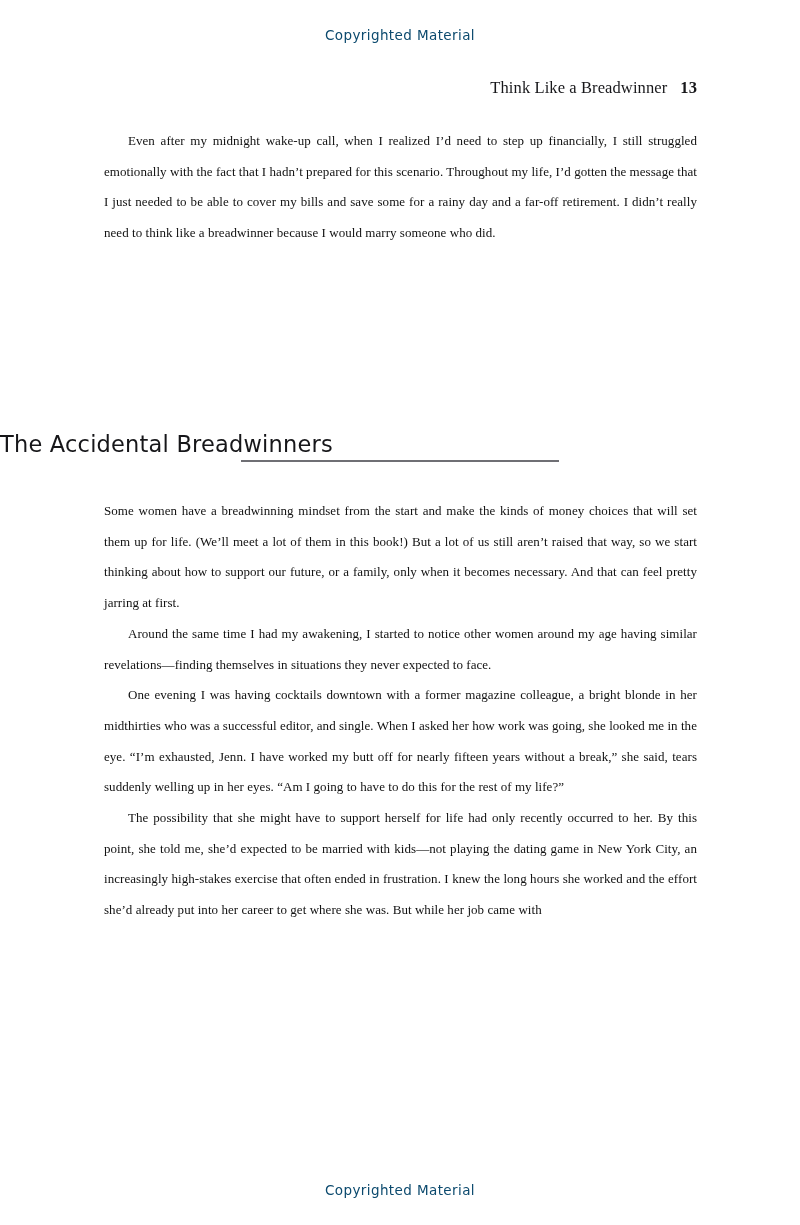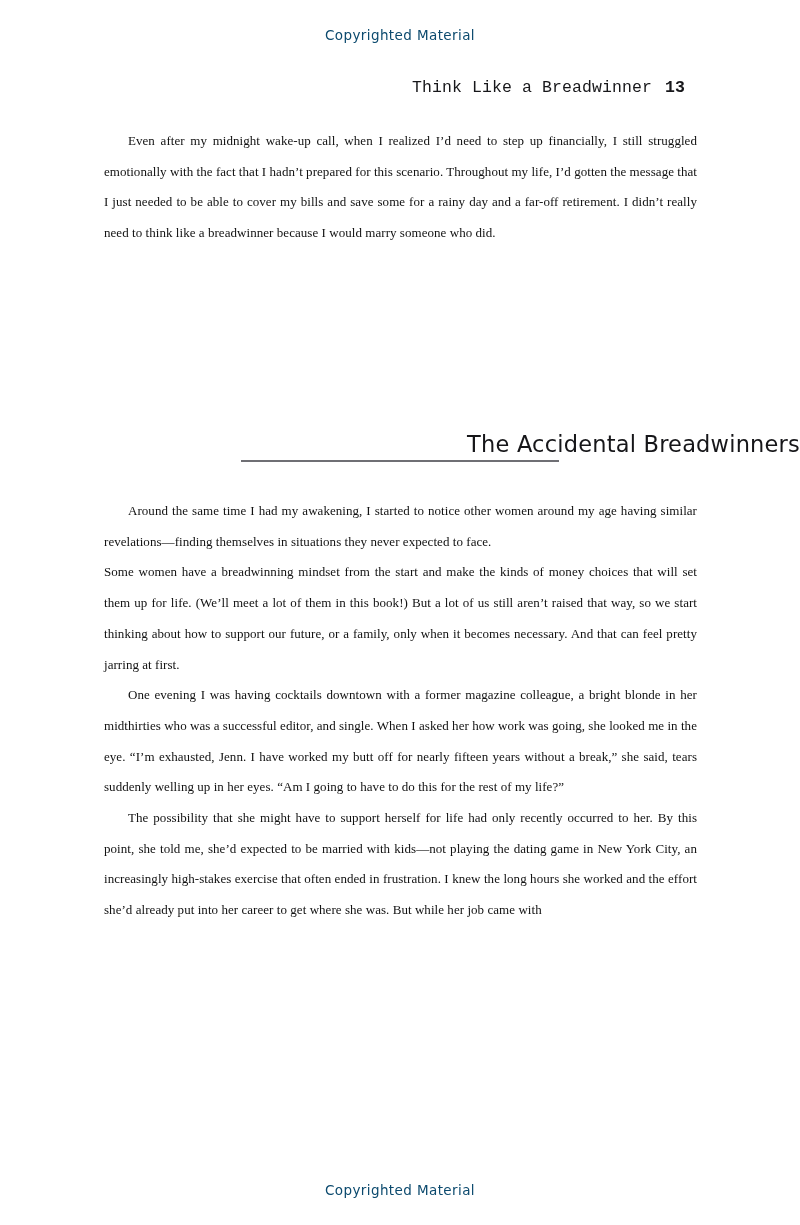--- a/index.html
+++ b/index.html
@@ -37,24 +37,24 @@
     color: #0c4a6e;
     user-select: none;
   }
   .watermark-top { top: 27px; }
   .watermark-bottom { top: 1182px; }
 
   
   .running-head {
     position: absolute;
     top: 78px;
-    left: 92px;
+    left: 104px;
     width: 593px;
     text-align: right;
-    font-family: Liberation Mono, monospace;
+    font-family: Liberation Serif, serif;
     font-size: 16.5px;
     color: #17171a;
     letter-spacing: 0.1px;
     white-space: nowrap;
   }
   .running-head .rh-title {
     font-weight: 400;
   }
   .running-head .rh-folio {
     font-weight: 700;
@@ -90,21 +90,21 @@
   }
 
   
   .section-head {
     margin: 0;
     padding: 0;
     position: absolute;
     top: 430px;
     left: 0;
     width: 800px;
-    text-align: right;
+    text-align: left;
   }
   .section-head .sh-text {
     display: inline-block;
     font-family: "DejaVu Sans", "Liberation Sans", sans-serif;
     font-weight: 400;
     font-size: 22.5px;
     letter-spacing: 0.2px;
     color: #161619;
     line-height: 28px;
   }
@@ -131,21 +131,21 @@
   <div class="textblock textblock-top">
     <p class="para indent">Even after my midnight wake-up call, when I realized I’d need to step up financially, I still struggled emotionally with the fact that I hadn’t prepared for this scenario. Throughout my life, I’d gotten the message that I just needed to be able to cover my bills and save some for a rainy day and a far-off retirement. I didn’t really need to think like a breadwinner because I would marry someone who did.</p>
   </div>
 
   <h2 class="section-head">
     <span class="sh-text">The Accidental Breadwinners</span>
   </h2>
   <div class="section-rule"></div>
 
   <div class="textblock" style="top:496px;">
+    <p class="para noindent lastline-left">Some women have a breadwinning mindset from the start and make the kinds of money choices that will set them up for life. (We’ll meet a lot of them in this book!) But a lot of us still aren’t raised that way, so we start thinking about how to support our future, or a family, only when it becomes necessary. And that can feel pretty jarring at first.</p>
     <p class="para indent lastline-left">Around the same time I had my awakening, I started to notice other women around my age having similar revelations—finding themselves in situations they never expected to face.</p>
-    <p class="para noindent lastline-left">Some women have a breadwinning mindset from the start and make the kinds of money choices that will set them up for life. (We’ll meet a lot of them in this book!) But a lot of us still aren’t raised that way, so we start thinking about how to support our future, or a family, only when it becomes necessary. And that can feel pretty jarring at first.</p>
     <p class="para indent lastline-left">One evening I was having cocktails downtown with a former magazine colleague, a bright blonde in her midthirties who was a successful editor, and single. When I asked her how work was going, she looked me in the eye. “I’m exhausted, Jenn. I have worked my butt off for nearly fifteen years without a break,” she said, tears suddenly welling up in her eyes. “Am I going to have to do this for the rest of my life?”</p>
     <p class="para indent">The possibility that she might have to support herself for life had only recently occurred to her. By this point, she told me, she’d expected to be married with kids—not playing the dating game in New York City, an increasingly high-stakes exercise that often ended in frustration. I knew the long hours she worked and the effort she’d already put into her career to get where she was. But while her job came with</p>
   </div>
 
   <div class="watermark watermark-bottom">Copyrighted Material</div>
 
 </div>
 
 </body></html>

